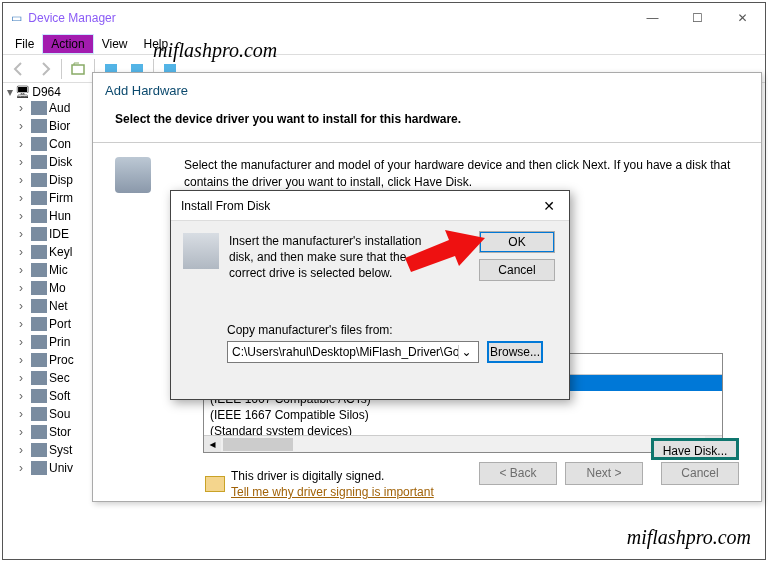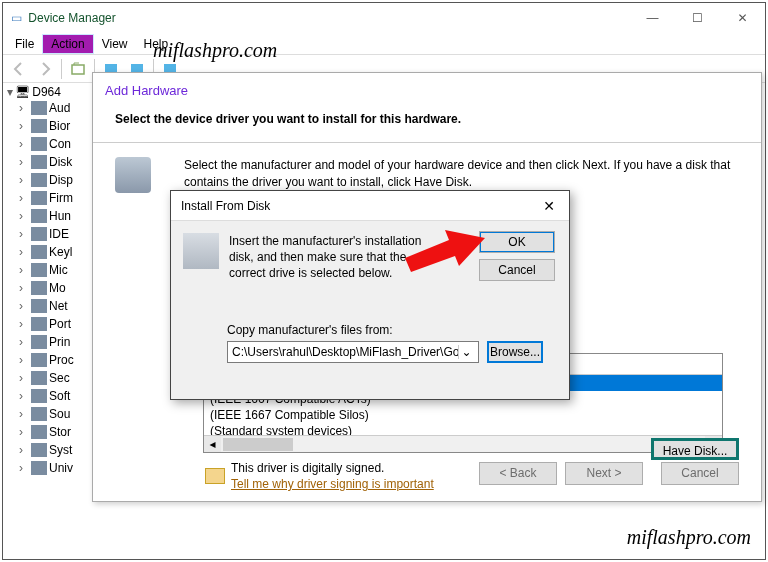--- a/index.html
+++ b/index.html
@@ -1,50 +1,50 @@
 <!DOCTYPE html>
 <html><head>
 <meta charset="utf-8">
 <style>
 * { box-sizing: border-box; margin: 0; padding: 0; font-family: "Segoe UI", Tahoma, sans-serif; font-size: 12px; }
 body { background: #fff; width: 768px; height: 562px; position: relative; overflow: hidden; }
 .window { position: absolute; background: #fff; border: 1px solid #555; }
 .titlebar { height: 30px; display: flex; align-items: center; padding-left: 8px; background: #fff; }
-.titlebar .title { flex: 1; color: #14532d; }
+.titlebar .title { flex: 1; color: #8b5cf6; }
 .winbtns { display: flex; height: 100%; }
 .winbtn { width: 45px; display: flex; align-items: center; justify-content: center; color: #555; }
 .menubar { height: 22px; display: flex; align-items: center; padding-left: 4px; border-bottom: 1px solid #ddd; }
 .menuitem { padding: 2px 8px; }
 .menuitem.sel { background: #a21caf; border: 1px solid #cce8ff; }
 .toolbar { height: 28px; display: flex; align-items: center; padding-left: 4px; gap: 2px; border-bottom: 1px solid #ddd; }
 .tb { width: 24px; height: 24px; display: flex; align-items: center; justify-content: center; border: 1px solid transparent; color: #555; }
 .tb.d { color: #bbb; }
 .tb svg { width: 16px; height: 16px; }
 .sep { width: 1px; height: 20px; background: #ccc; margin: 0 2px; }
 .tree { position: absolute; left: 4px; top: 82px; width: 90px; bottom: 4px; overflow: hidden; white-space: nowrap; }
 .tree-root { display: flex; align-items: center; gap: 2px; }
 .tree-item { display: flex; align-items: center; gap: 2px; padding-left: 12px; height: 18px; }
 .tree-item .exp { width: 10px; color: #666; }
 .tree-item .ic { width: 16px; height: 14px; display: inline-block; background: #7a8ca0; }
 .addhw { position: absolute; left: 92px; top: 72px; right: 6px; height: 430px; border: 1px solid #aaa; background: #fff; box-shadow: 2px 2px 6px rgba(0,0,0,.2); }
-.addhw-title { padding: 10px 12px 4px; color: #6d28d9; font-size: 13px; }
+.addhw-title { padding: 10px 12px 4px; color: #0c4a6e; font-size: 13px; }
 .addhw-head { padding: 10px 22px; font-weight: bold; }
 .addhw-sep { height: 1px; background: #ccc; margin: 6px 0 14px; }
 .addhw-body { padding: 0 22px; display: flex; gap: 10px; }
 .addhw-ic { width: 36px; height: 36px; background: linear-gradient(#bcc8d4,#8a98aa); border-radius: 4px; flex: none; }
 .mfg { position: absolute; left: 110px; top: 280px; width: 520px; height: 100px; border: 1px solid #888; background: #fff; }
 .mfg-h { display: flex; border-bottom: 1px solid #ccc; }
 .mfg-h div { padding: 3px 6px; background: #fff; }
 .mfg-list { }
 .mfg-row { padding: 1px 6px; }
 .mfg-row.sel { background: #0078d7; color: #fff; }
 .mfg-sc { position: absolute; left: 0; right: 0; bottom: 0; height: 17px; background: #f0f0f0; border-top: 1px solid #ccc; display: flex; align-items: center; }
 .sc-l, .sc-r { width: 17px; height: 100%; display: flex; align-items: center; justify-content: center; background: #e8e8e8; }
 .sc-th { width: 70px; height: 13px; background: #ccc; margin-left: 2px; }
-.sign { position: absolute; left: 112px; top: 388px; display: flex; align-items: center; gap: 6px; }
+.sign { position: absolute; left: 112px; top: 396px; display: flex; align-items: center; gap: 6px; }
 .sign .sic { width: 20px; height: 16px; background: #f4d58d; border: 1px solid #c9a227; }
 .sign a { color: #a16207; text-decoration: underline; display: block; margin-top: 2px; }
 .diskbtn { position: absolute; right: 22px; top: 365px; width: 88px; height: 22px; border: 3px solid #0f766e; background: #e1e1e1; text-align: center; line-height: 20px; }
 .nav { position: absolute; right: 22px; bottom: 16px; display: flex; gap: 8px; }
 .nbtn { width: 78px; height: 23px; border: 1px solid #adadad; background: #e1e1e1; color: #6d6d6d; text-align: center; line-height: 21px; }
 .ifd { position: absolute; left: 170px; top: 190px; width: 400px; height: 210px; border: 1px solid #444; background: #f0f0f0; box-shadow: 3px 3px 10px rgba(0,0,0,.35); }
 .ifd-tb { height: 30px; display: flex; align-items: center; padding-left: 10px; background: #fff; border-bottom: 1px solid #ddd; }
 .ifd-tb .t { flex: 1; }
 .ifd-tb .x { width: 40px; text-align: center; font-size: 14px; }
 .ifd-body { padding: 12px; display: flex; gap: 10px; }

